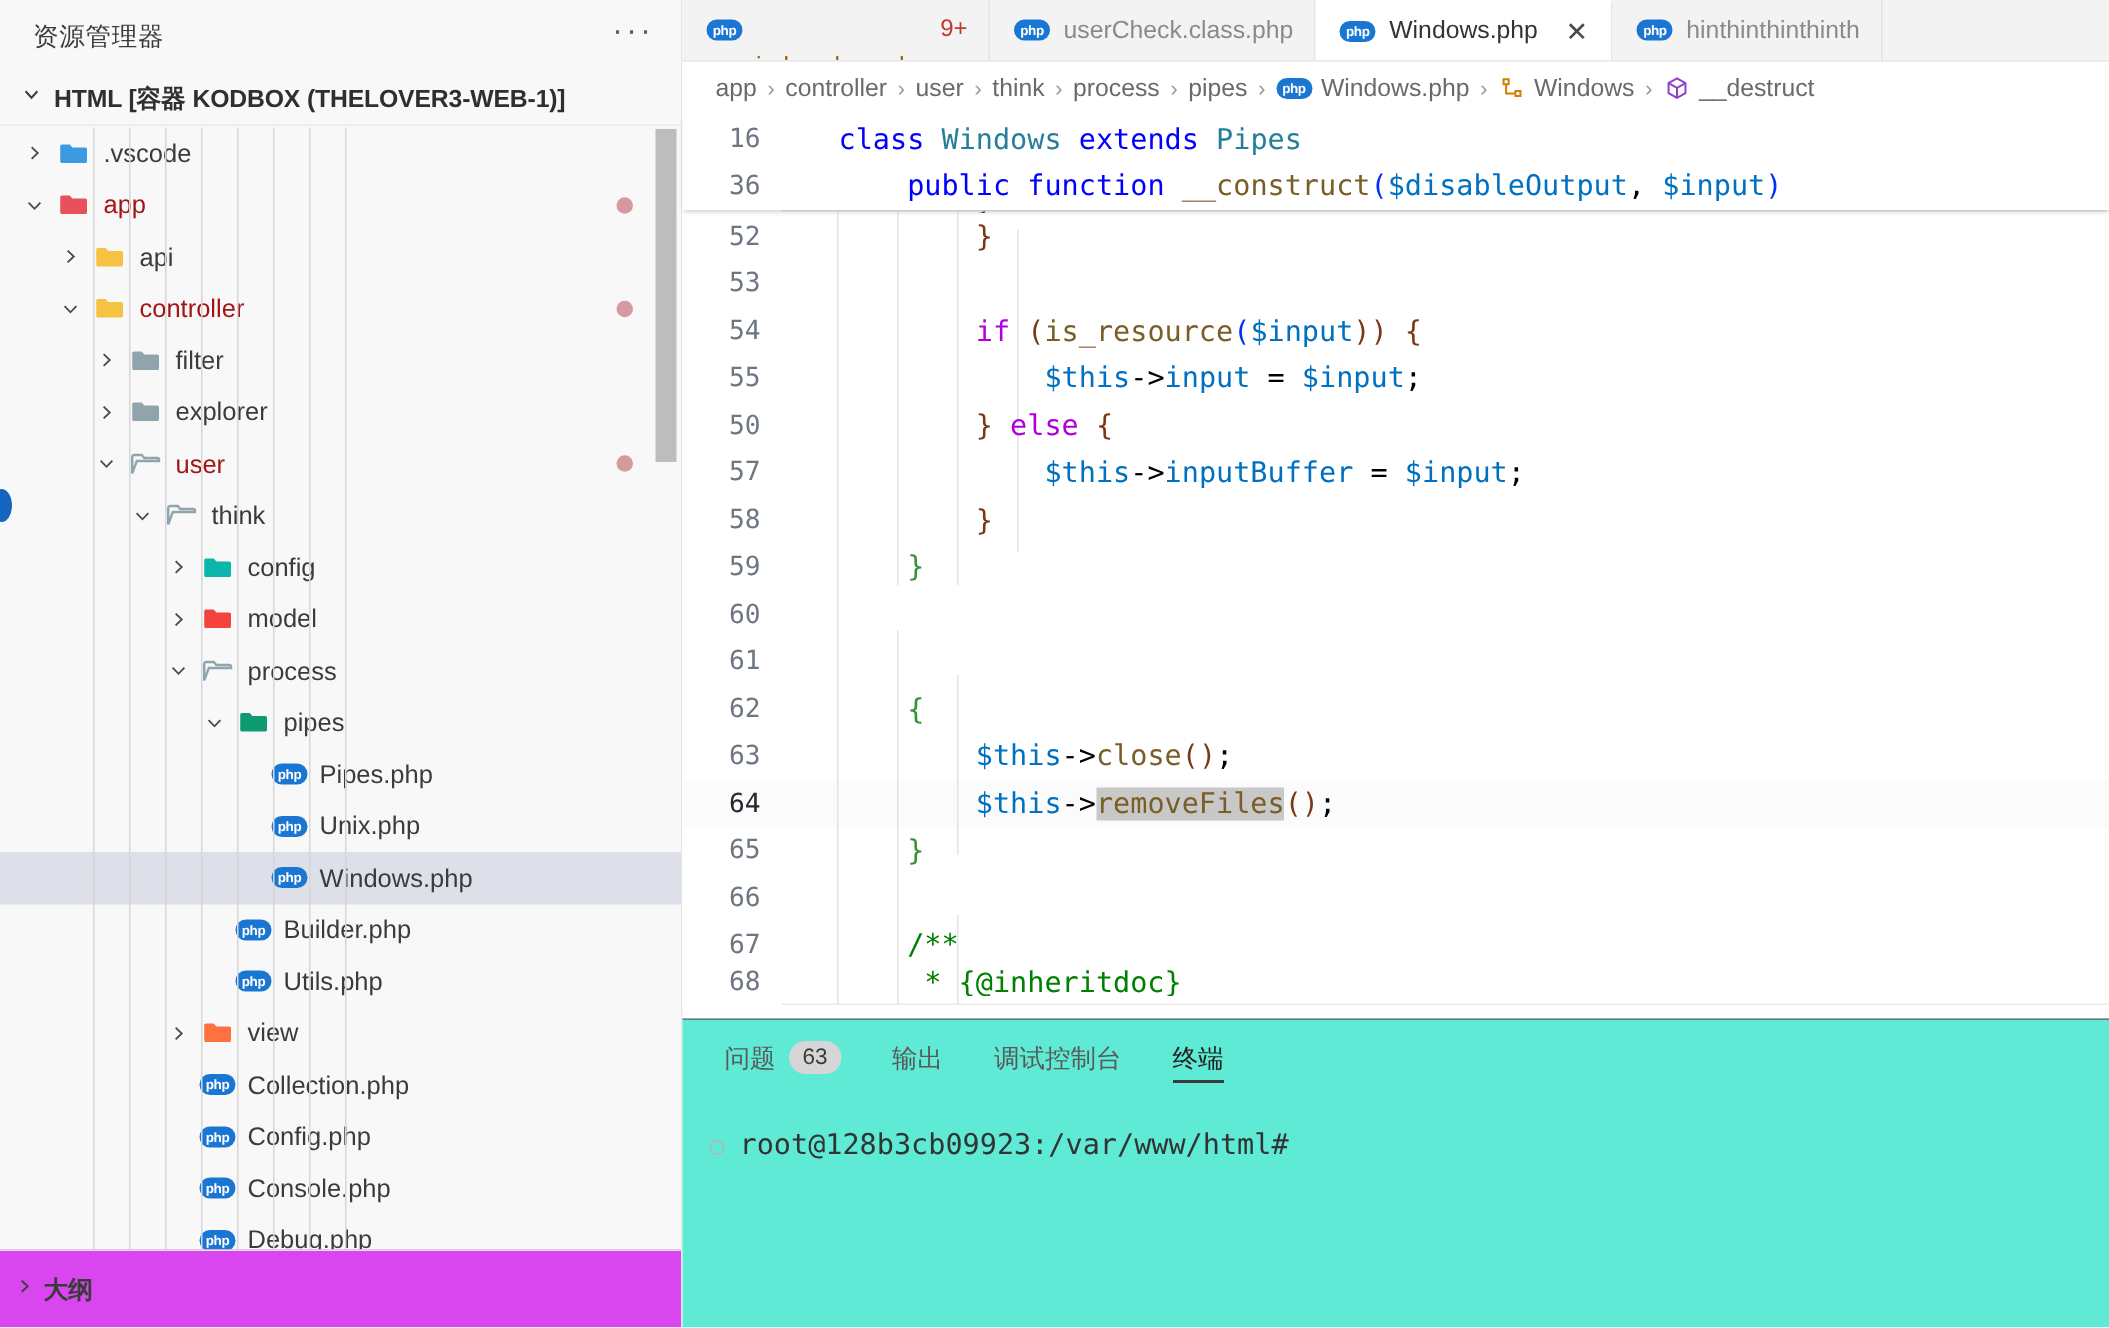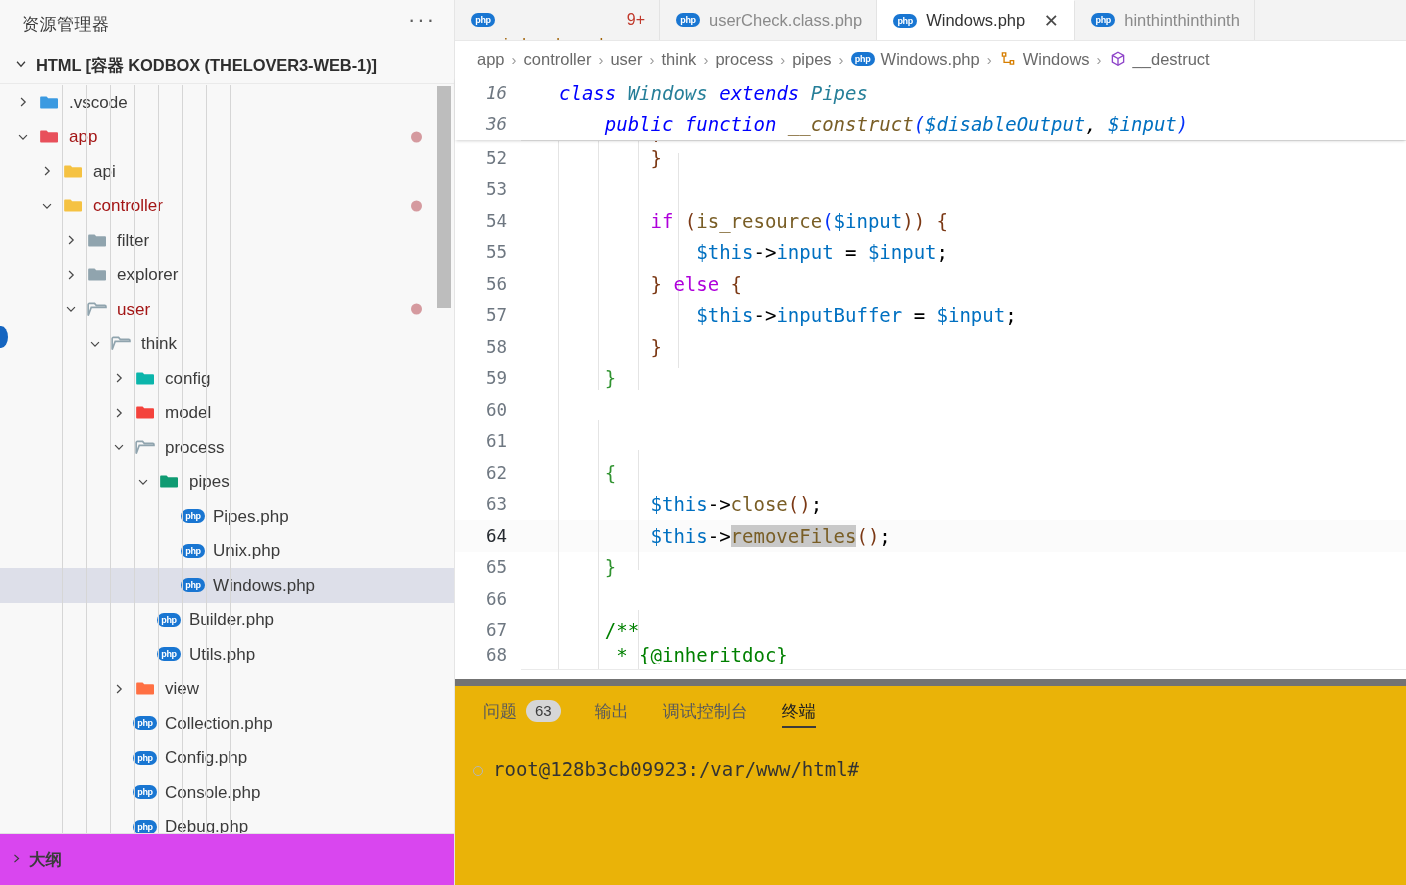--- a/index.html
+++ b/index.html
@@ -157,21 +157,21 @@
     background: #ffffff;
     white-space: nowrap; overflow: hidden;
   }
   #breadcrumb .sep { color: #9a9a9a; font-size: 15px; }
   #breadcrumb .crumb { cursor: pointer; }
 
   
   #sticky {
     background: #ffffff;
     box-shadow: 0 2px 3px -1px rgba(0,0,0,.18);
-    position: relative; z-index: 5; font-style: italic;
+    position: relative; z-index: 5;
   }
   .cline {
     display: flex; height: 31.5px; align-items: center;
     font-family: "DejaVu Sans Mono", monospace;
     font-size: 19px; white-space: pre;
   }
   .lnum {
     width: 66px; min-width: 66px; text-align: right;
     padding-right: 14px; color: #6e7781; font-size: 17.5px;
   }
@@ -205,22 +205,22 @@
   .t-br2  { color: #319331; }
   .t-br3  { color: #7b3814; }
   .t-pun  { color: #000000; }
   .t-cmt  { color: #008000; }
   .t-sel  { background: #c8c8c8; }
 
   
   #panel {
     position: absolute; left: 0; right: 0; bottom: 0;
     height: 206px;
-    background: #eab308;
-    border-top: 7px solid #737373;
+    background: #5eead4;
+    border-top: 1px solid #737373;
   }
   #panel-tabs {
     height: 50px; display: flex; align-items: center;
     gap: 34px; padding-left: 28px;
   }
   .ptab {
     position: relative; height: 50px;
     display: flex; align-items: center; gap: 9px;
     font-size: 17px; color: #5a5a5a; cursor: pointer;
   }
@@ -657,21 +657,21 @@
       </div>
       <div class="cline">
         <span class="lnum">54</span>
         <span class="ctext">&nbsp;&nbsp;&nbsp;&nbsp;&nbsp;&nbsp;&nbsp;&nbsp;<span class="t-key">if</span><span class="t-br3"> (</span><span class="t-fn">is_resource</span><span class="t-br1">(</span><span class="t-var">$input</span><span class="t-br3">))</span><span class="t-br3"> {</span></span>
       </div>
       <div class="cline">
         <span class="lnum">55</span>
         <span class="ctext">&nbsp;&nbsp;&nbsp;&nbsp;&nbsp;&nbsp;&nbsp;&nbsp;&nbsp;&nbsp;&nbsp;&nbsp;<span class="t-var">$this</span><span class="t-pun">-&gt;</span><span class="t-var">input</span><span class="t-pun"> = </span><span class="t-var">$input</span><span class="t-pun">;</span></span>
       </div>
       <div class="cline">
-        <span class="lnum">56</span>
+        <span class="lnum">50</span>
         <span class="ctext">&nbsp;&nbsp;&nbsp;&nbsp;&nbsp;&nbsp;&nbsp;&nbsp;<span class="t-br3">}</span><span class="t-key"> else</span><span class="t-br3"> {</span></span>
       </div>
       <div class="cline">
         <span class="lnum">57</span>
         <span class="ctext">&nbsp;&nbsp;&nbsp;&nbsp;&nbsp;&nbsp;&nbsp;&nbsp;&nbsp;&nbsp;&nbsp;&nbsp;<span class="t-var">$this</span><span class="t-pun">-&gt;</span><span class="t-var">inputBuffer</span><span class="t-pun"> = </span><span class="t-var">$input</span><span class="t-pun">;</span></span>
       </div>
       <div class="cline">
         <span class="lnum">58</span>
         <span class="ctext">&nbsp;&nbsp;&nbsp;&nbsp;&nbsp;&nbsp;&nbsp;&nbsp;<span class="t-br3">}</span></span>
       </div>

